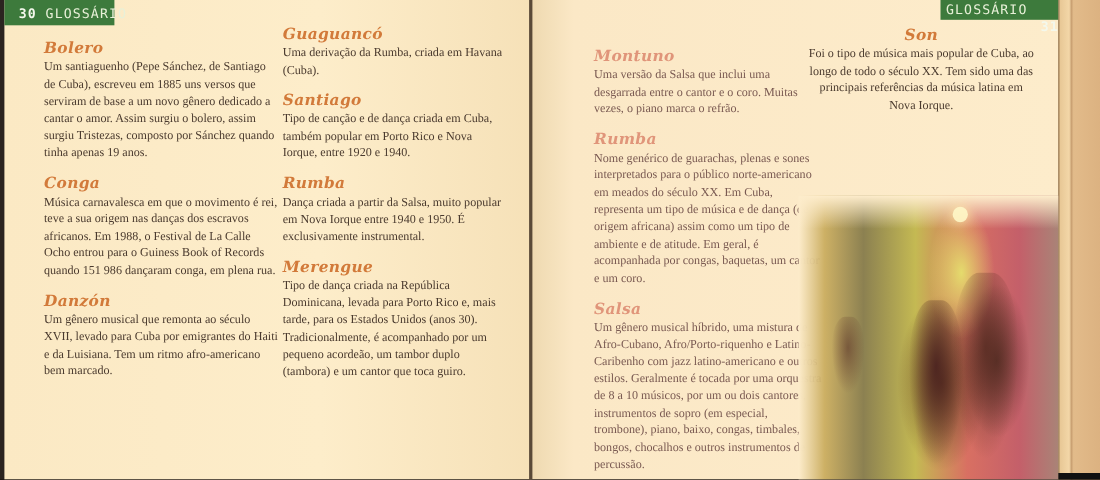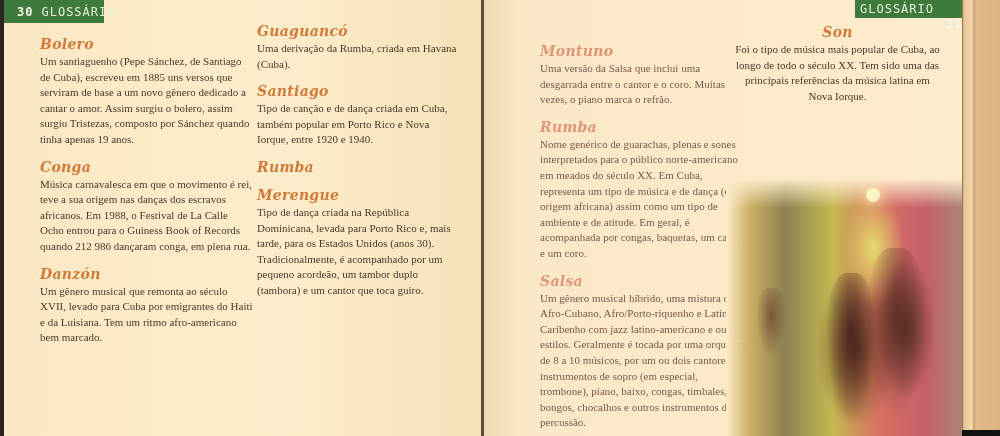--- a/index.html
+++ b/index.html
@@ -63,39 +63,40 @@
 
   <div class="column col1">
     <div class="entry">
       <div class="term">Bolero</div>
       <p class="def">Um santiaguenho (Pepe Sánchez, de Santiago de Cuba), escreveu em 1885 uns versos que serviram de base a um novo gênero dedicado a cantar o amor. Assim surgiu o bolero, assim surgiu Tristezas, composto por Sánchez quando tinha apenas 19 anos.</p>
     </div>
     <div class="entry">
     </div>
     <div class="entry">
       <div class="term">Conga</div>
-      <p class="def">Música carnavalesca em que o movimento é rei, teve a sua origem nas danças dos escravos africanos. Em 1988, o Festival de La Calle Ocho entrou para o Guiness Book of Records quando 212 986 dançaram conga, em plena rua.</p>
+      <p class="def">Música carnavalesca em que o movimento é rei, teve a sua origem nas danças dos escravos africanos. Em 1988, o Festival de La Calle Ocho entrou para o Guiness Book of Records quando 151 986 dançaram conga, em plena rua.</p>
     </div>
     <div class="entry">
       <div class="term">Danzón</div>
       <p class="def">Um gênero musical que remonta ao século XVII, levado para Cuba por emigrantes do Haiti e da Luisiana. Tem um ritmo afro-americano bem marcado.</p>
     </div>
   </div>
 
   <div class="column col2">
     <div class="entry">
       <div class="term">Guaguancó</div>
       <p class="def">Uma derivação da Rumba, criada em Havana (Cuba).</p>
     </div>
     <div class="entry">
       <div class="term">Santiago</div>
       <p class="def">Tipo de canção e de dança criada em Cuba, também popular em Porto Rico e Nova Iorque, entre 1920 e 1940.</p>
     </div>
     <div class="entry">
       <div class="term">Rumba</div>
+      <p class="def">Dança criada a partir da Salsa, muito popular em Nova Iorque entre 1940 e 1950. É exclusivamente instrumental.</p>
     </div>
     <div class="entry">
       <div class="term">Merengue</div>
       <p class="def">Tipo de dança criada na República Dominicana, levada para Porto Rico e, mais tarde, para os Estados Unidos (anos 30). Tradicionalmente, é acompanhado por um pequeno acordeão, um tambor duplo (tambora) e um cantor que toca guiro.</p>
     </div>
   </div>
 
   <div class="column col3">
     <div class="entry">
       <div class="term">Montuno</div>

